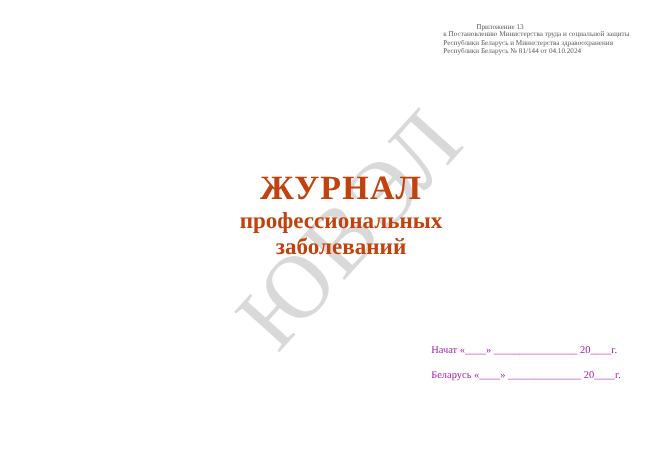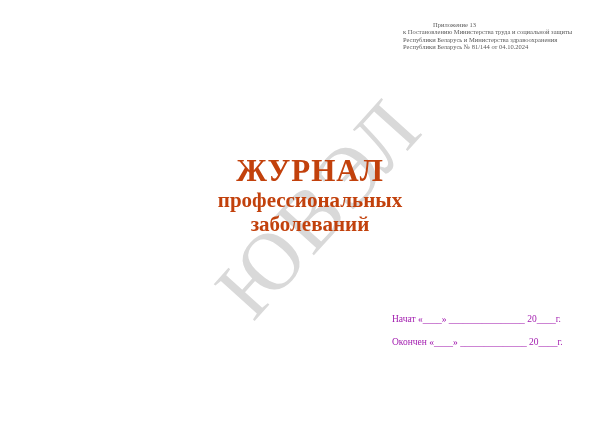--- a/index.html
+++ b/index.html
@@ -97,16 +97,16 @@
   </div>
 
   <div class="title-block">
     <div class="title-main">ЖУРНАЛ</div>
     <div class="title-sub">профессиональных</div>
     <div class="title-sub">заболеваний</div>
   </div>
 
   <div class="dates-block">
     <div class="date-line">Начат «____» ________________ 20____г.</div>
-    <div class="date-line">Окончен «____» ______________ 20____г.</div>
+    <div class="date-line">Беларусь «____» ______________ 20____г.</div>
   </div>
 
 </div>
 
 </body></html>

